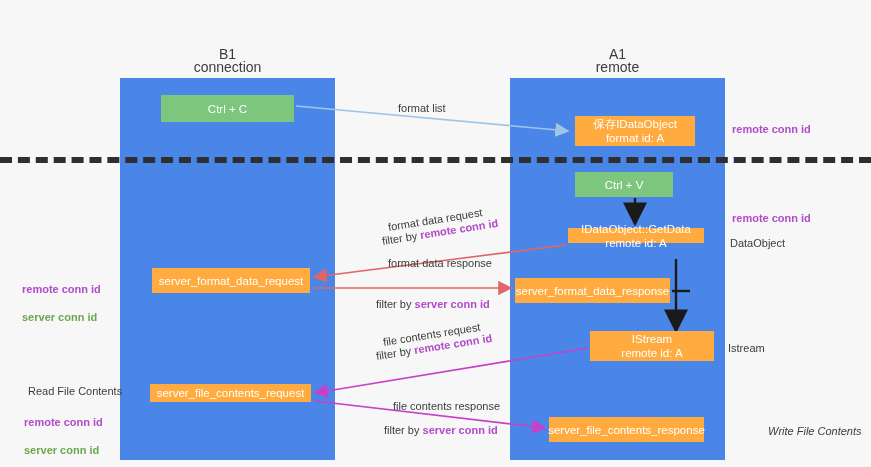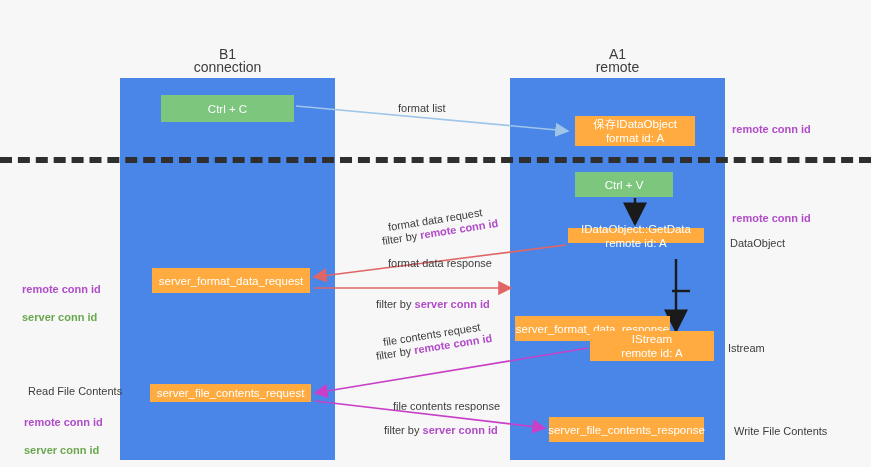--- a/index.html
+++ b/index.html
@@ -52,21 +52,21 @@
     padding:2px 4px;
   }
   .node.green{background:#7dc67d;}
   .node.orange{background:#ffab40;}
 
   #n-ctrlc{left:161px;top:95px;width:133px;height:27px;}
   #n-idataobject{left:575px;top:116px;width:120px;height:30px;}
   #n-ctrlv{left:575px;top:172px;width:98px;height:25px;}
   #n-getdata{left:568px;top:228px;width:136px;height:15px;}
   #n-fmt-req{left:152px;top:268px;width:158px;height:25px;}
-  #n-fmt-resp{left:515px;top:278px;width:155px;height:25px;margin-top:38px;}
+  #n-fmt-resp{left:515px;top:278px;width:155px;height:25px;}
   #n-istream{left:590px;top:331px;width:124px;height:30px;}
   #n-file-req{left:150px;top:384px;width:161px;height:18px;}
   #n-file-resp{left:549px;top:417px;width:155px;height:25px;}
 
   
   .edge-label{
     font-size:11px;line-height:14px;color:#3c3c3c;
     white-space:nowrap;
   }
   .edge-label .hl-remote{color:#b24bc9;font-weight:bold;}
@@ -89,21 +89,21 @@
   }
   .side.purple{color:#b24bc9;font-weight:bold;}
   .side.plain{color:#3c3c3c;}
   .side .g{color:#6aa84f;font-weight:bold;}
   .side .p{color:#b24bc9;font-weight:bold;}
 
   #side-remote-1{left:732px;top:122px;}
   #side-remote-2{left:732px;top:211px;}
   #side-dataobject{left:730px;top:236px;}
   #side-istream{left:728px;top:341px;}
-  #side-write{left:734px;top:424px;}
+  #side-write{left:768px;top:424px;font-style:italic;}
   #side-left-1{left:22px;top:268px;}
   #side-read{left:28px;top:384px;}
   #side-left-2{left:24px;top:401px;}
 
   
   #wires{position:absolute;left:0;top:0;width:871px;height:467px;pointer-events:none;}
 </style>
 </head>
 <body>
 

